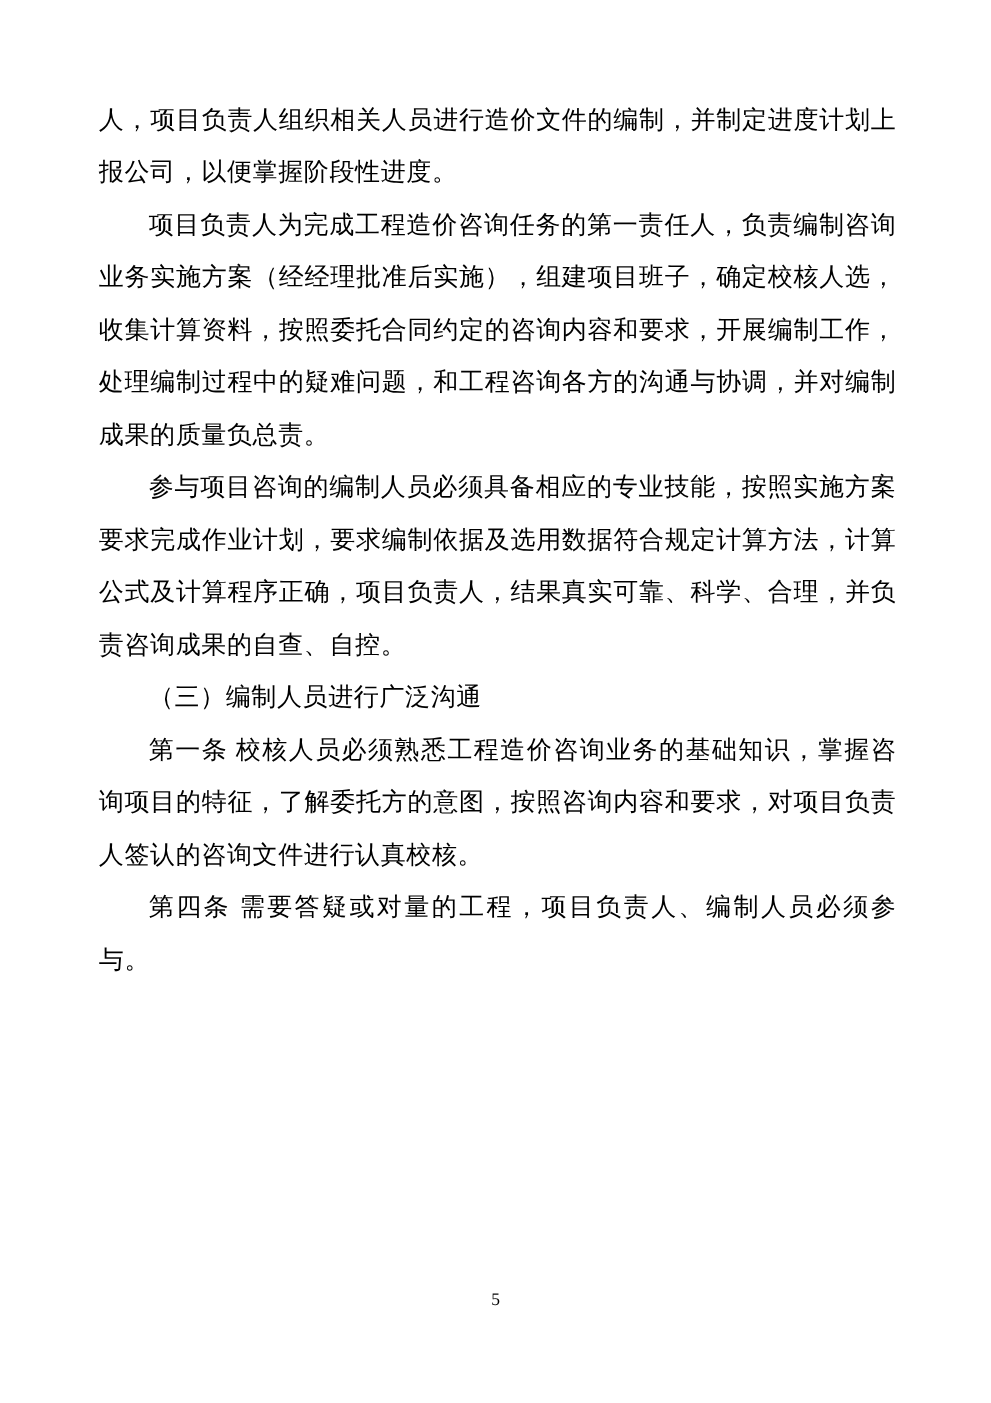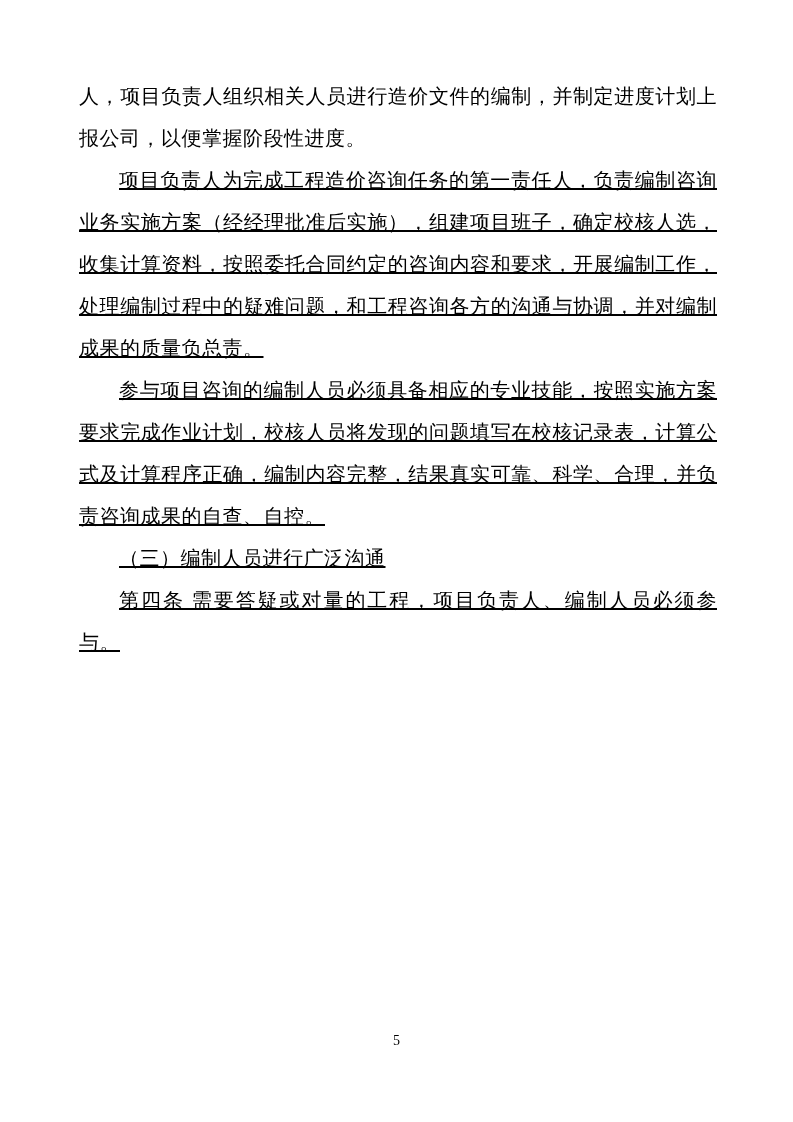--- a/index.html
+++ b/index.html
@@ -26,38 +26,38 @@
     text-align: justify;
     text-justify: inter-ideograph;
     letter-spacing: 0.5px;
   }
   .para {
     margin: 0;
     padding: 0;
   }
   .para.indent {
     text-indent: 2em;
-    text-decoration: underline;
   }
   .page-number {
     position: absolute;
     top: 1032px;
     left: 0;
     width: 100%;
     text-align: center;
     font-size: 14px;
     line-height: 18px;
   }
 </style>
 </head>
 <body>
 
 <div class="page">
   <div class="content">
     <p class="para">人，项目负责人组织相关人员进行造价文件的编制，并制定进度计划上报公司，以便掌握阶段性进度。</p>
     <p class="para indent">项目负责人为完成工程造价咨询任务的第一责任人，负责编制咨询业务实施方案（经经理批准后实施），组建项目班子，确定校核人选，收集计算资料，按照委托合同约定的咨询内容和要求，开展编制工作，处理编制过程中的疑难问题，和工程咨询各方的沟通与协调，并对编制成果的质量负总责。</p>
-    <p class="para indent">参与项目咨询的编制人员必须具备相应的专业技能，按照实施方案要求完成作业计划，校核人员将发现的问题填写在校核记录表，计算公式及计算程序正确，编制内容完整，结果真实可靠、科学、合理，并负责咨询成果的自查、自控。</p>
+    <p class="para indent">参与项目咨询的编制人员必须具备相应的专业技能，按照实施方案要求完成作业计划，要求编制依据及选用数据符合规定计算方法，计算公式及计算程序正确，项目负责人，结果真实可靠、科学、合理，并负责咨询成果的自查、自控。</p>
     <p class="para indent">（三）编制人员进行广泛沟通</p>
+    <p class="para indent">第一条 校核人员必须熟悉工程造价咨询业务的基础知识，掌握咨询项目的特征，了解委托方的意图，按照咨询内容和要求，对项目负责人签认的咨询文件进行认真校核。</p>
     <p class="para indent">第四条 需要答疑或对量的工程，项目负责人、编制人员必须参与。</p>
 
   </div>
   <div class="page-number">5</div>
 </div>
 
 </body></html>

